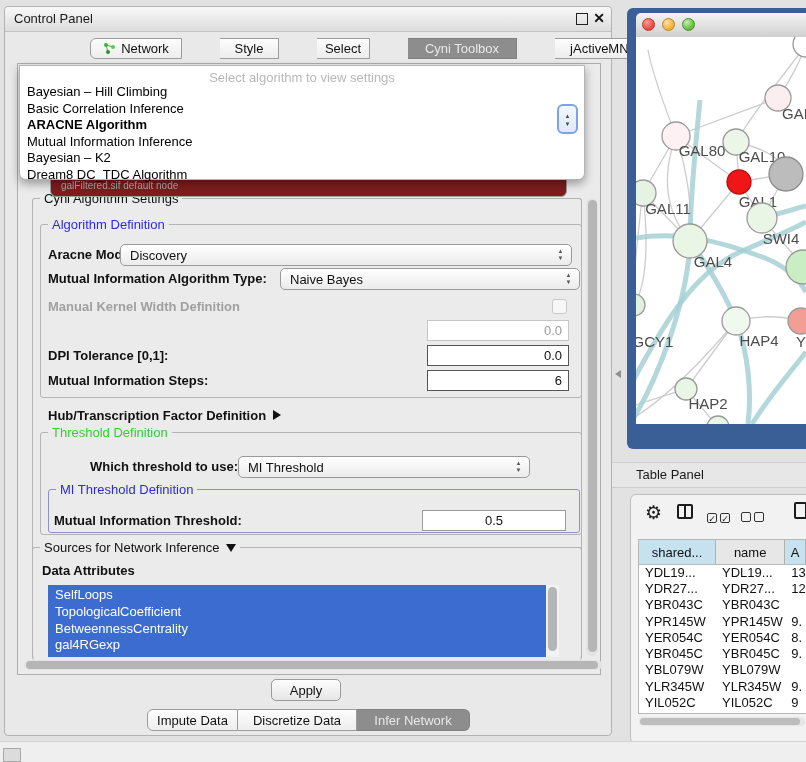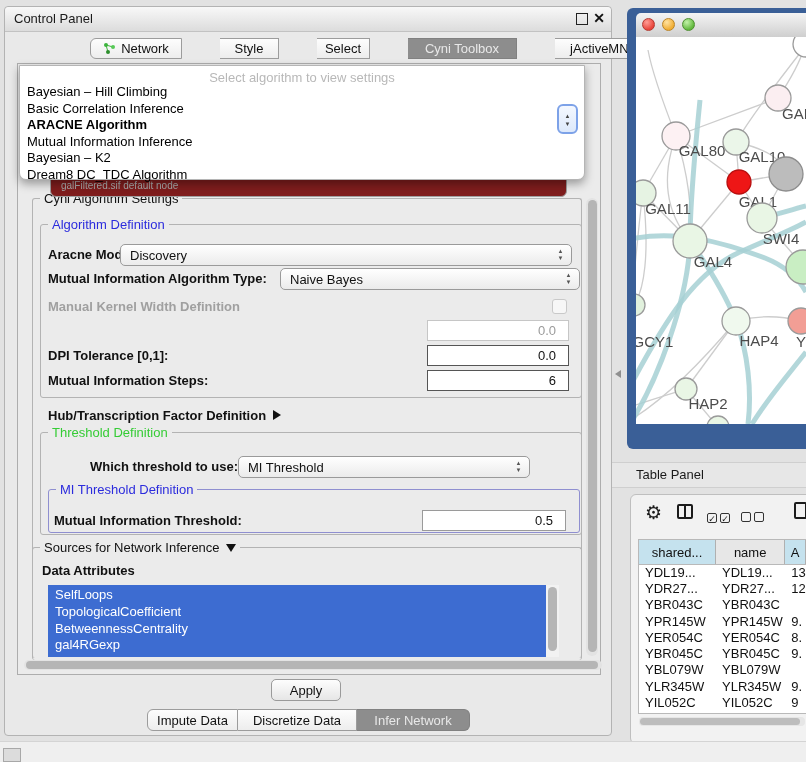--- a/index.html
+++ b/index.html
@@ -33,24 +33,24 @@
   .gtitle{position:absolute;top:-8px;left:7px;background:#ebebeb;padding:0 4px;font-size:13px;white-space:nowrap;}
   .blue{color:#2b2bdd;} .green{color:#35cc35;}
   .flabel{position:absolute;font-size:13px;font-weight:bold;white-space:nowrap;line-height:22px;}
   .flabel.dis{color:#a0a0a0;}
   .combo{position:absolute;box-sizing:border-box;height:22px;border:1px solid #9a9a9a;border-radius:5px;
          background:linear-gradient(#ffffff,#ebebeb);font-size:13px;display:flex;align-items:center;
          padding:0 22px 0 9px;}
   .combo .stp{position:absolute;right:6px;top:3px;width:9px;height:16px;font-size:6px;line-height:7px;
               color:#555;text-align:center;}
   .tinput{position:absolute;box-sizing:border-box;height:21px;background:#fff;font-size:13px;
-          display:flex;align-items:center;justify-content:flex-end;padding:0 12px;}
+          display:flex;align-items:center;justify-content:flex-end;padding:0 6px;}
   .tinput.dim{border:1px solid #c6c6c6;color:#9b9b9b;}
   .tinput.dark{border:1.5px solid #555;}
-  .tinput.norm{border:1px solid #9a9a9a;}
+  .tinput.norm{border:1px solid #9a9a9a;justify-content:center;}
   .chk{position:absolute;width:13px;height:13px;background:#f7f7f7;border:1px solid #c9c9c9;border-radius:3px;}
   .expander{position:absolute;font-size:13px;font-weight:bold;color:#111;}
   .tri-r{display:inline-block;width:0;height:0;border-left:8px solid #111;border-top:5px solid transparent;
          border-bottom:5px solid transparent;margin-left:7px;}
   .tri-d{display:inline-block;width:0;height:0;border-top:8px solid #111;border-left:5px solid transparent;
          border-right:5px solid transparent;margin-left:6px;}
   .attr-list{position:absolute;left:30px;top:521px;width:511px;height:72px;background:#3d6cd1;overflow:hidden;}
   .attr-gutter{position:absolute;right:0;top:0;width:13px;height:100%;background:#f2f2f2;}
   .attr-thumb{position:absolute;right:2px;top:2px;width:9px;height:64px;background:#b5b5b5;border-radius:5px;}
   .attr-item{position:absolute;left:7px;color:#fff;font-size:13px;white-space:nowrap;}

